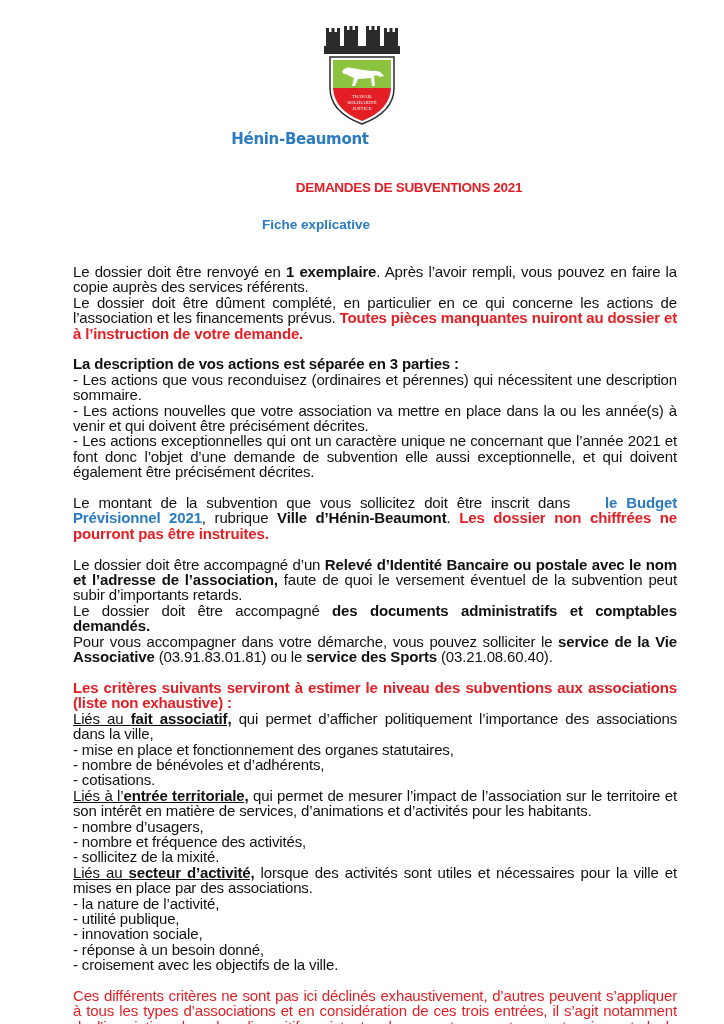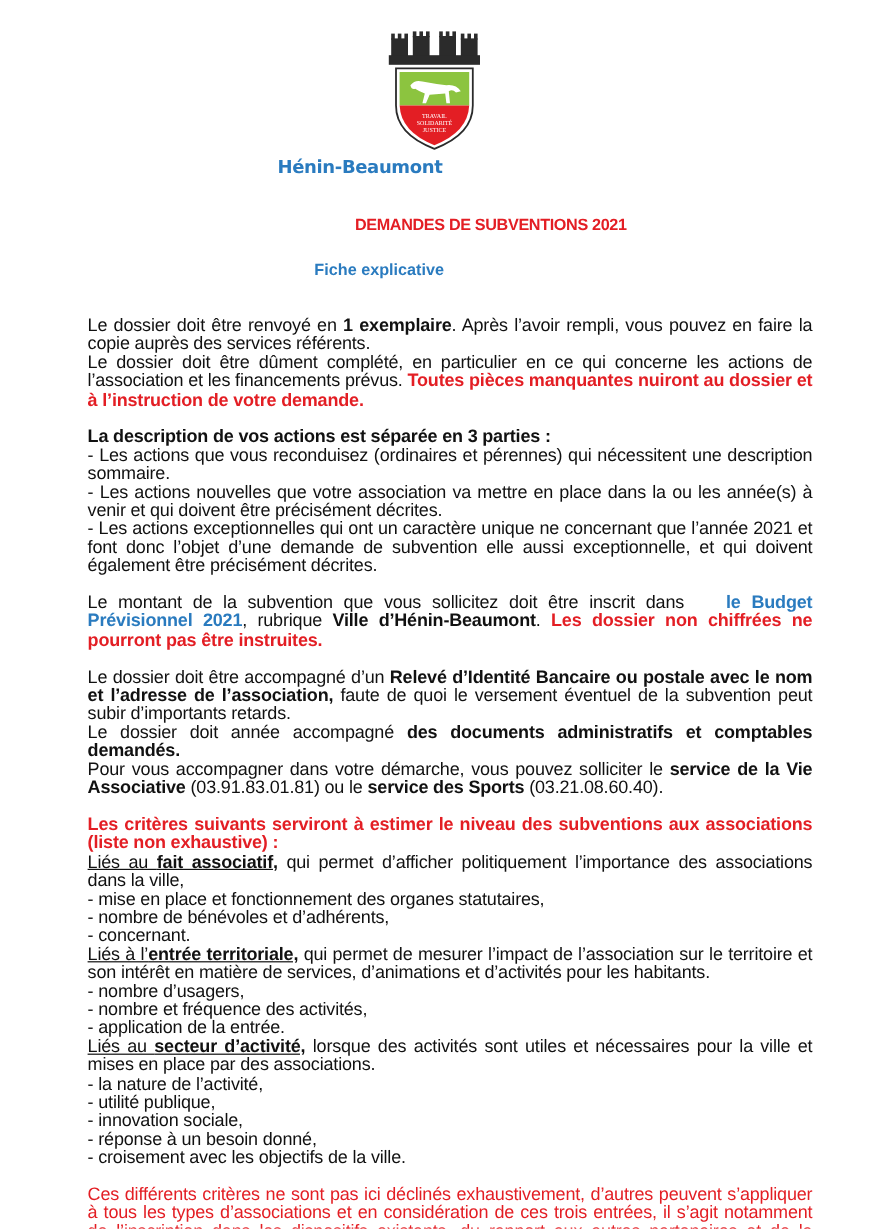--- a/index.html
+++ b/index.html
@@ -80,42 +80,42 @@
 
   <p class="p">
     <span>Le montant de la subvention que vous sollicitez doit être inscrit dans </span><span class="blue">le Budget Prévisionnel 2021</span><span>, rubrique </span><b>Ville d’Hénin-Beaumont</b><span>. </span><span class="red">Les dossier non chiffrées ne pourront pas être instruites.</span>
   </p>
   <div class="gap"></div>
 
   <p class="p">
     <span>Le dossier doit être accompagné d’un </span><b>Relevé d’Identité Bancaire ou postale avec le nom et l’adresse de l’association,</b><span> faute de quoi le versement éventuel de la subvention peut subir d’importants retards.</span>
   </p>
   <p class="p">
-    <span>Le dossier doit année accompagné </span><b>des documents administratifs et comptables demandés.</b>
+    <span>Le dossier doit être accompagné </span><b>des documents administratifs et comptables demandés.</b>
   </p>
   <p class="p">
     <span>Pour vous accompagner dans votre démarche, vous pouvez solliciter le </span><b>service de la Vie Associative</b><span> (03.91.83.01.81) ou le </span><b>service des Sports</b><span> (03.21.08.60.40).</span>
   </p>
   <div class="gap"></div>
 
   <p class="p red">Les critères suivants serviront à estimer le niveau des subventions aux associations (liste non exhaustive) :</p>
 
   <p class="p">
     <span class="u">Liés au </span><b class="u">fait associatif,</b><span> qui permet d’afficher politiquement l’importance des associations dans la ville,</span>
   </p>
   <p class="p">- mise en place et fonctionnement des organes statutaires,</p>
   <p class="p">- nombre de bénévoles et d’adhérents,</p>
-  <p class="p">- concernant.</p>
+  <p class="p">- cotisations.</p>
 
   <p class="p">
     <span class="u">Liés à l’</span><b class="u">entrée territoriale,</b><span> qui permet de mesurer l’impact de l’association sur le territoire et son intérêt en matière de services, d’animations et d’activités pour les habitants.</span>
   </p>
   <p class="p">- nombre d’usagers,</p>
   <p class="p">- nombre et fréquence des activités,</p>
-  <p class="p">- application de la entrée.</p>
+  <p class="p">- sollicitez de la mixité.</p>
 
   <p class="p">
     <span class="u">Liés au </span><b class="u">secteur d’activité,</b><span> lorsque des activités sont utiles et nécessaires pour la ville et mises en place par des associations.</span>
   </p>
   <p class="p">- la nature de l’activité,</p>
   <p class="p">- utilité publique,</p>
   <p class="p">- innovation sociale,</p>
   <p class="p">- réponse à un besoin donné,</p>
   <p class="p">- croisement avec les objectifs de la ville.</p>
   <div class="gap"></div>

